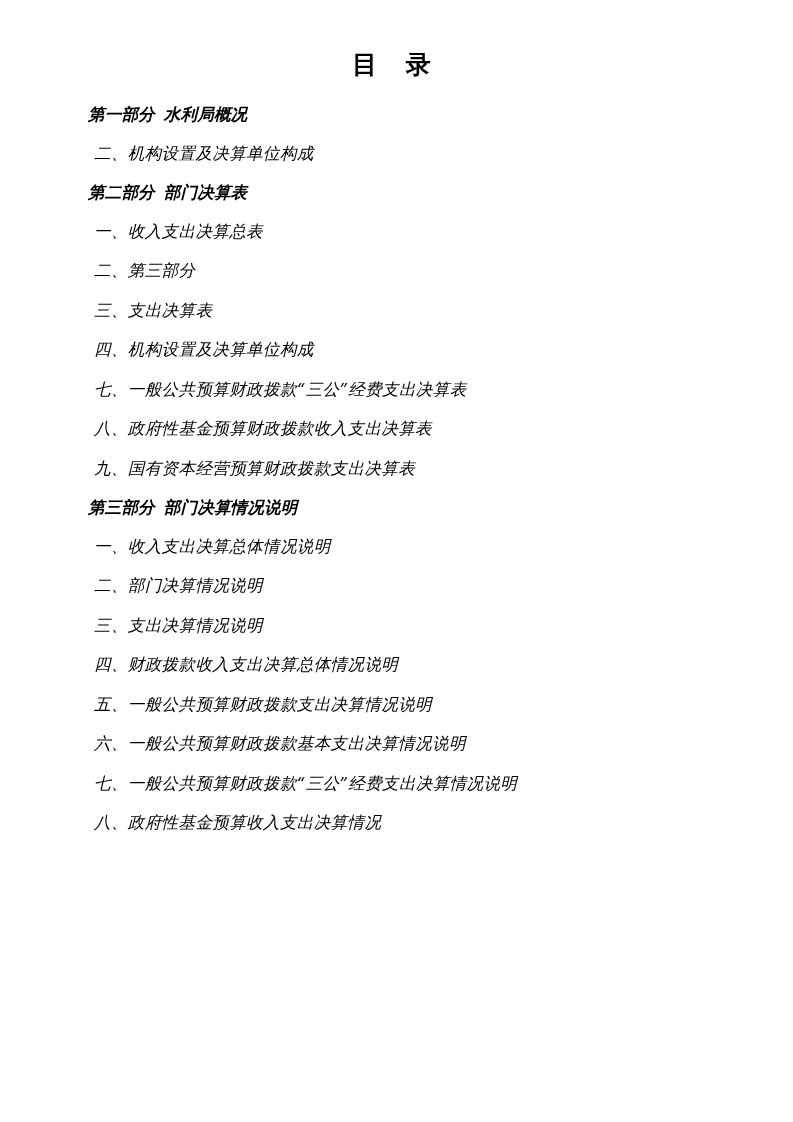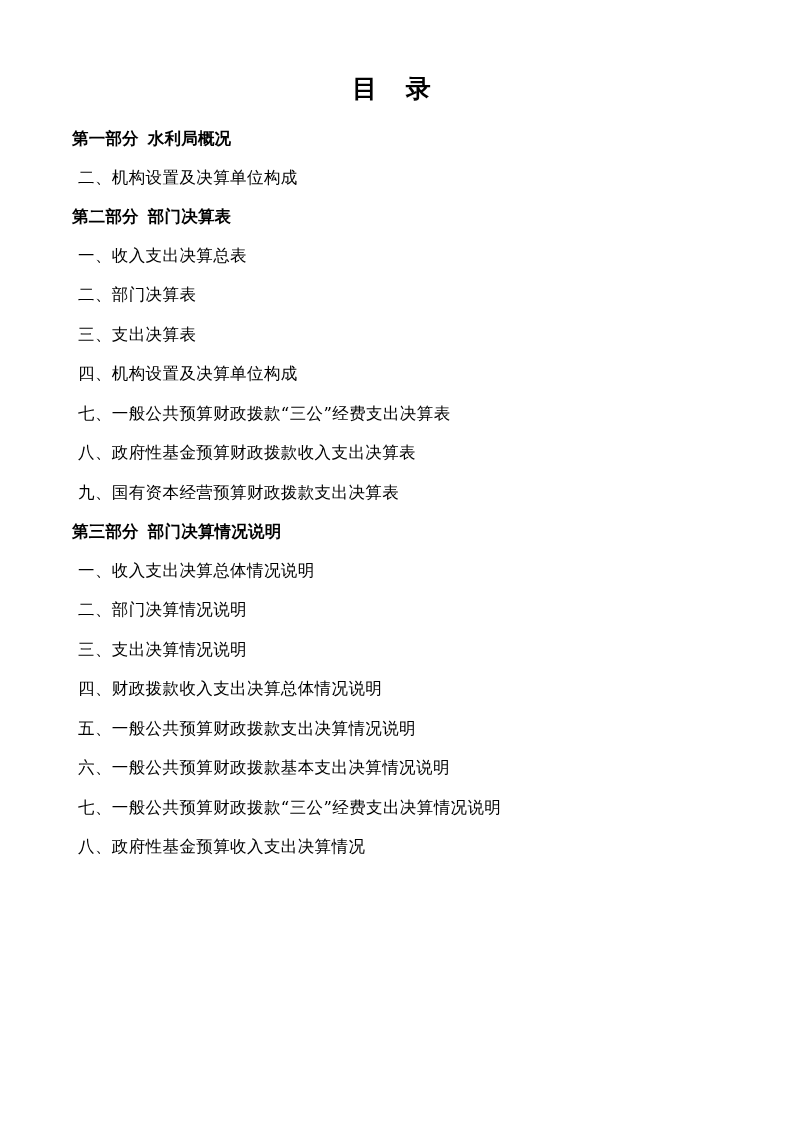--- a/index.html
+++ b/index.html
@@ -19,28 +19,29 @@
     width: 793px;
     height: 1122px;
     box-sizing: border-box;
     padding: 0 72px;
   }
   .doc-title {
     text-align: center;
     font-size: 25px;
     font-weight: bold;
     letter-spacing: 10px;
-    margin-top: 72px;
+    margin-top: 48px;
     margin-bottom: 26px;
     font-family: "DejaVu Serif", "Liberation Serif", serif;
   }
   .toc {
-    margin: 0;
+    margin: 16px;
     padding: 0;
     list-style: none;
+    font-style: italic;
   }
   .toc-entry {
     font-size: 16.5px;
     line-height: 1.0;
     padding: 0 0 0 0;
     margin: 0 0 23px 0;
     white-space: nowrap;
   }
   .toc-entry.part {
     font-weight: bold;
@@ -67,21 +68,21 @@
 
   <ul class="toc">
 
     <li class="toc-entry part"><span>第一部分</span><span class="part-gap"></span><span>水利局概况</span></li>
 
     <li class="toc-entry item">二、机构设置及决算单位构成</li>
 
     <li class="toc-entry part"><span>第二部分</span><span class="part-gap"></span><span>部门决算表</span></li>
 
     <li class="toc-entry item">一、收入支出决算总表</li>
-    <li class="toc-entry item">二、部门决算表</li>
+    <li class="toc-entry item">二、第三部分</li>
     <li class="toc-entry item">三、支出决算表</li>
     <li class="toc-entry item">四、机构设置及决算单位构成</li>
     <li class="toc-entry item">七、一般公共预算财政拨款“三公”经费支出决算表</li>
     <li class="toc-entry item">八、政府性基金预算财政拨款收入支出决算表</li>
     <li class="toc-entry item">九、国有资本经营预算财政拨款支出决算表</li>
 
     <li class="toc-entry part"><span>第三部分</span><span class="part-gap"></span><span>部门决算情况说明</span></li>
 
     <li class="toc-entry item">一、收入支出决算总体情况说明</li>
     <li class="toc-entry item">二、部门决算情况说明</li>

